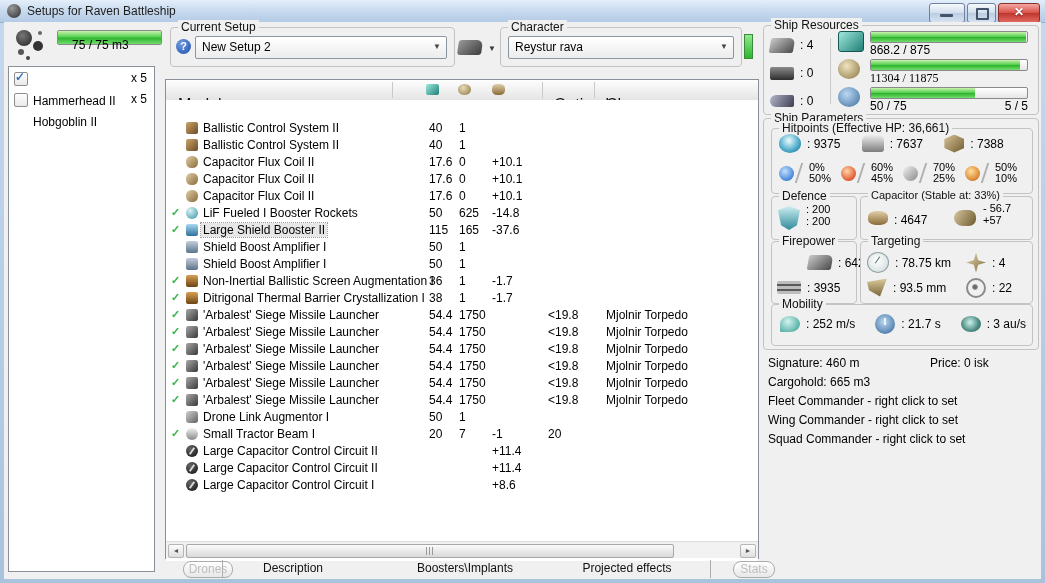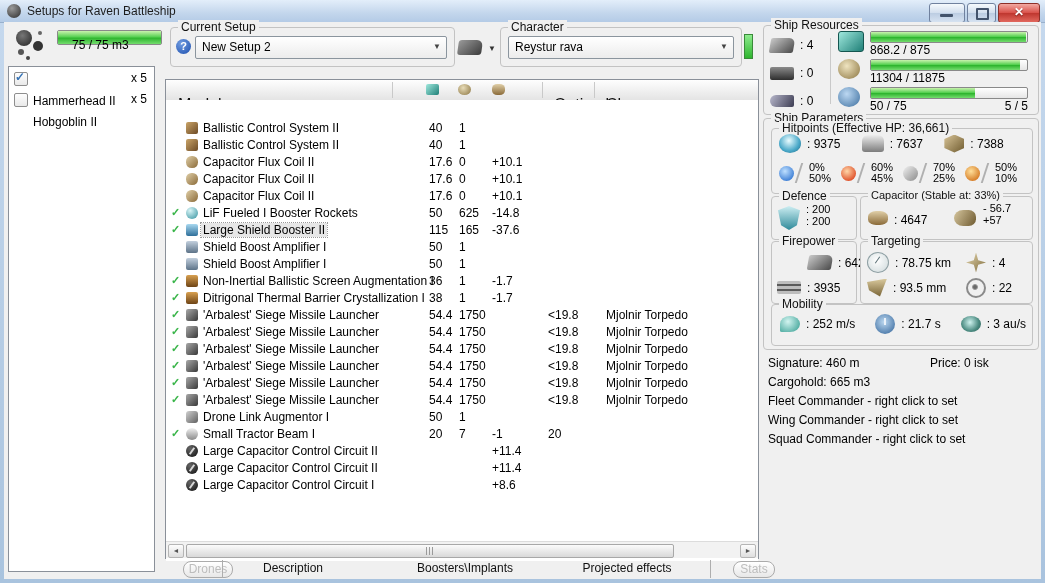--- a/index.html
+++ b/index.html
@@ -480,21 +480,21 @@
   <div style="position:absolute;left:838px;top:29px;width:192px;">
 
   <div style="position:relative;height:28px;">
       <span class="sic ic-cpu" style="position:absolute;left:0;top:2px;"></span>
       <span class="pbar" style="left:32px;top:2px;width:156px;height:10px;">
           <span class="pfill" style="display: block; width: 99.2%;"></span>
         </span>
       <span style="position:absolute;left:32px;top:14px;font-size:12px;">868.2 / 875</span>
       <span style="position:absolute;right:2px;top:14px;font-size:12px;"></span>
     </div>
-      <div style="position:relative;height:28px;">
+      <div style="position:relative;height:28px;font-family:Liberation Serif, serif;">
       <span class="sic ic-pg" style="position:absolute;left:0;top:2px;"></span>
       <span class="pbar" style="left:32px;top:2px;width:156px;height:10px;">
           <span class="pfill" style="display: block; width: 95.2%;"></span>
         </span>
       <span style="position:absolute;left:32px;top:14px;font-size:12px;">11304 / 11875</span>
       <span style="position:absolute;right:2px;top:14px;font-size:12px;"></span>
     </div>
       <div style="position:relative;height:28px;">
       <span class="sic ic-calib" style="position:absolute;left:0;top:2px;"></span>
       <span class="pbar" style="left:32px;top:2px;width:156px;height:10px;">

